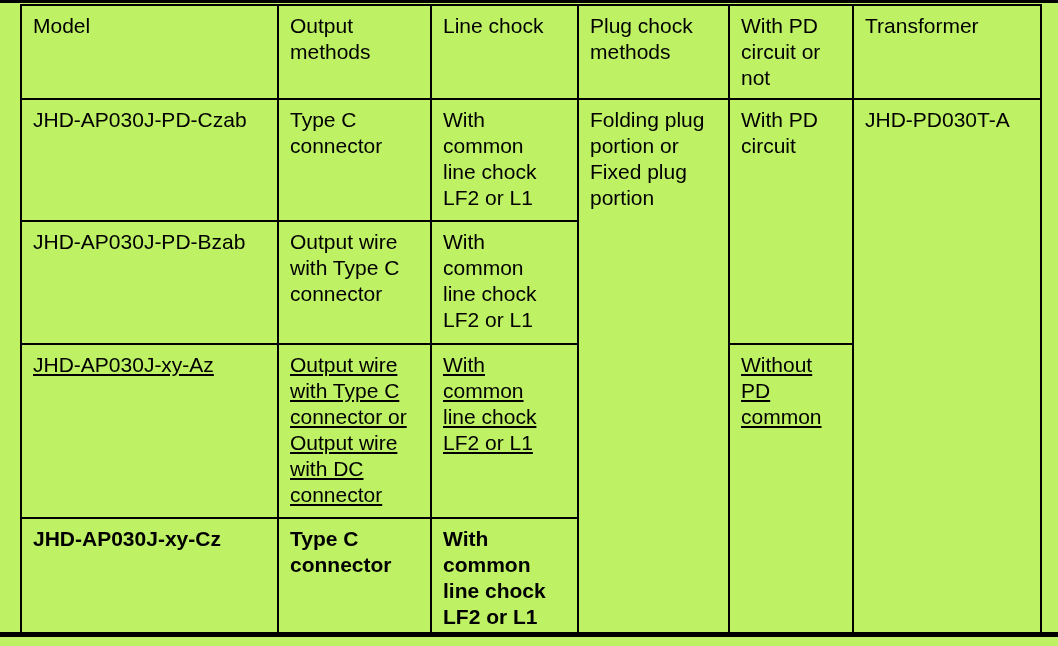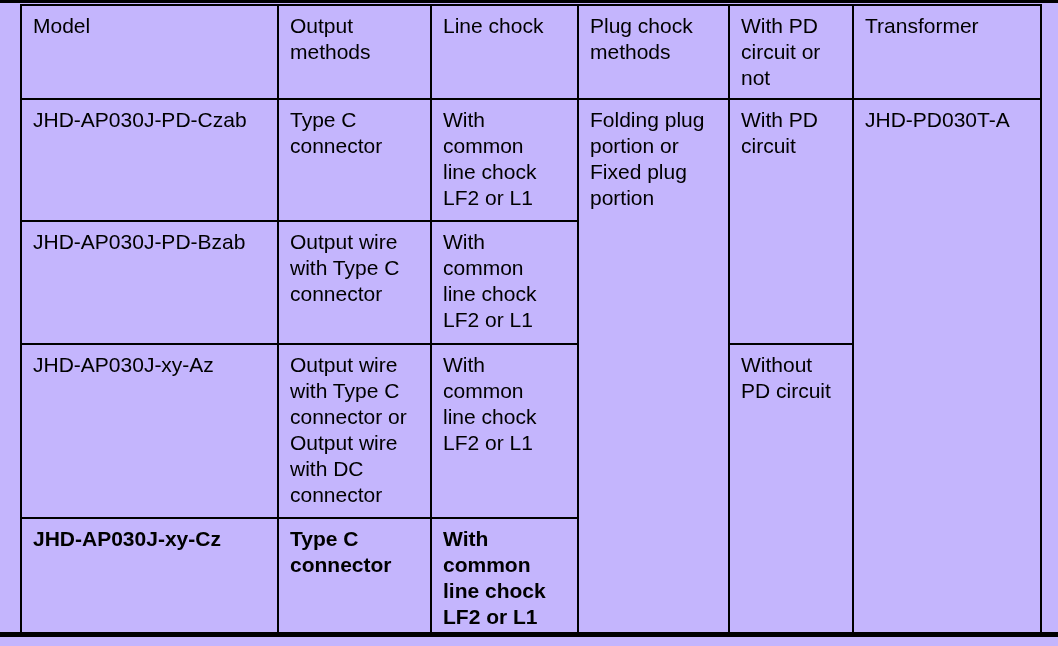--- a/index.html
+++ b/index.html
@@ -4,21 +4,21 @@
 <style>
   html, body {
     margin: 0;
     padding: 0;
     background: #ffffff;
   }
   .page {
     position: relative;
     width: 1058px;
     height: 646px;
-    background: #c4b5fd;
+    background: #bef264;
     font-family: "Liberation Sans", "DejaVu Sans", sans-serif;
     color: #000000;
     overflow: hidden;
   }
   .rule {
     position: absolute;
     left: 0;
     width: 1058px;
     background: #000000;
   }
@@ -43,21 +43,21 @@
     vertical-align: top;
     padding: 7px 3px 4px 11px;
     font-size: 21px;
     line-height: 26px;
     white-space: pre-line;
     overflow: hidden;
   }
   tr.row-header   { height: 94px; }
   tr.row-1        { height: 122px; margin-left: 27px; }
   tr.row-2        { height: 123px; }
-  tr.row-3        { height: 174px; }
+  tr.row-3        { height: 174px; text-decoration: underline; }
   tr.row-4        { height: 114px; font-weight: bold; }
 </style>
 </head>
 <body>
 
 <div class="page">
 
   <div class="rule rule-top"></div>
 
   <table class="spec-table">
@@ -117,21 +117,21 @@
 with Type C
 connector or
 Output wire
 with DC
 connector</td>
         <td>With
 common
 line chock
 LF2 or L1</td>
         <td rowspan="2">Without
-PD circuit</td>
+PD common</td>
       </tr>
 
       <tr class="row-4">
         <td>JHD-AP030J-xy-Cz</td>
         <td>Type C
 connector</td>
         <td>With
 common
 line chock
 LF2 or L1</td>

